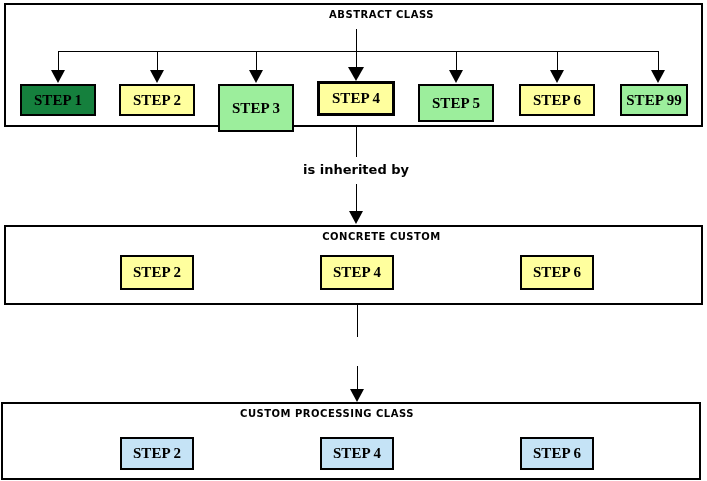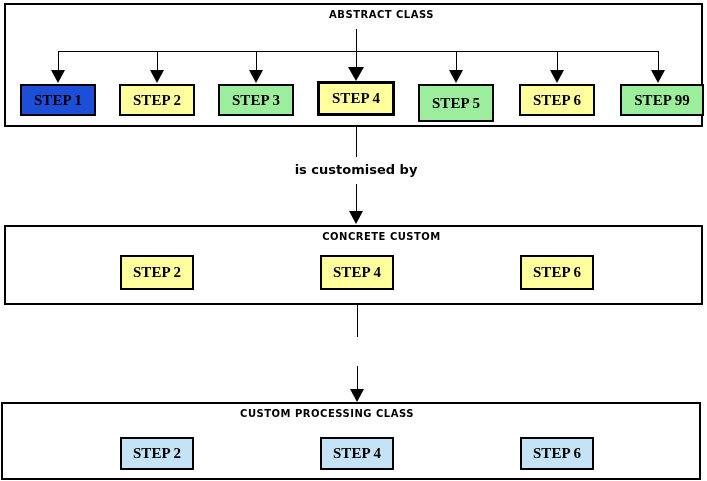--- a/index.html
+++ b/index.html
@@ -83,30 +83,30 @@
   <div class="vline" style="left:658px;top:51px;height:20px;"></div>
 
   <div class="arrow" style="left:51px;top:70px;"></div>
   <div class="arrow" style="left:150px;top:70px;"></div>
   <div class="arrow" style="left:249px;top:70px;"></div>
   <div class="arrow big" style="left:348px;top:67px;"></div>
   <div class="arrow" style="left:449px;top:70px;"></div>
   <div class="arrow" style="left:550px;top:70px;"></div>
   <div class="arrow" style="left:651px;top:70px;"></div>
 
-  <div class="step" style="left: 20px; top: 84px; width: 76px; height: 32px; background: #1d4ed8;">STEP 1</div>
+  <div class="step" style="left: 20px; top: 84px; width: 76px; height: 32px; background: #15803d;">STEP 1</div>
   <div class="step" style="left: 119px; top: 84px; width: 76px; height: 32px; background: rgb(255, 255, 158);">STEP 2</div>
-  <div class="step" style="left: 218px; top: 84px; width: 76px; height: 32px; background: rgb(156, 238, 156);">STEP 3</div>
+  <div class="step" style="left: 218px; top: 84px; width: 76px; height: 48px; background: rgb(156, 238, 156);">STEP 3</div>
   <div class="step big" style="left: 317px; top: 81px; width: 78px; height: 35px; background: rgb(255, 255, 158);">STEP 4</div>
   <div class="step" style="left: 418px; top: 84px; width: 76px; height: 38px; background: rgb(156, 238, 156);">STEP 5</div>
   <div class="step" style="left: 519px; top: 84px; width: 76px; height: 32px; background: rgb(255, 255, 158);">STEP 6</div>
-  <div class="step" style="left: 620px; top: 84px; width: 84px; height: 32px; background: rgb(156, 238, 156);">STEP 99</div>
+  <div class="step" style="left: 620px; top: 84px; width: 68px; height: 32px; background: rgb(156, 238, 156);">STEP 99</div>
 
   <div class="vline" style="left:356px;top:127px;height:30px;"></div>
-  <div class="relation-label" style="left:256px;top:162px;">is customised by</div>
+  <div class="relation-label" style="left:256px;top:162px;">is inherited by</div>
   <div class="vline" style="left:356px;top:184px;height:27px;"></div>
   <div class="arrow" style="left:349px;top:211px;"></div>
 
   <div class="panel" style="left:4px;top:225px;width:699px;height:80px;"></div>
   <div class="panel-title" style="left:4px;top:231px;width:699px;">CONCRETE CUSTOM</div>
 
   <div class="step" style="left: 120px; top: 255px; width: 74px; height: 35px; background: rgb(255, 255, 158);">STEP 2</div>
   <div class="step" style="left: 320px; top: 255px; width: 74px; height: 35px; background: rgb(255, 255, 158);">STEP 4</div>
   <div class="step" style="left: 520px; top: 255px; width: 74px; height: 35px; background: rgb(255, 255, 158);">STEP 6</div>
 

